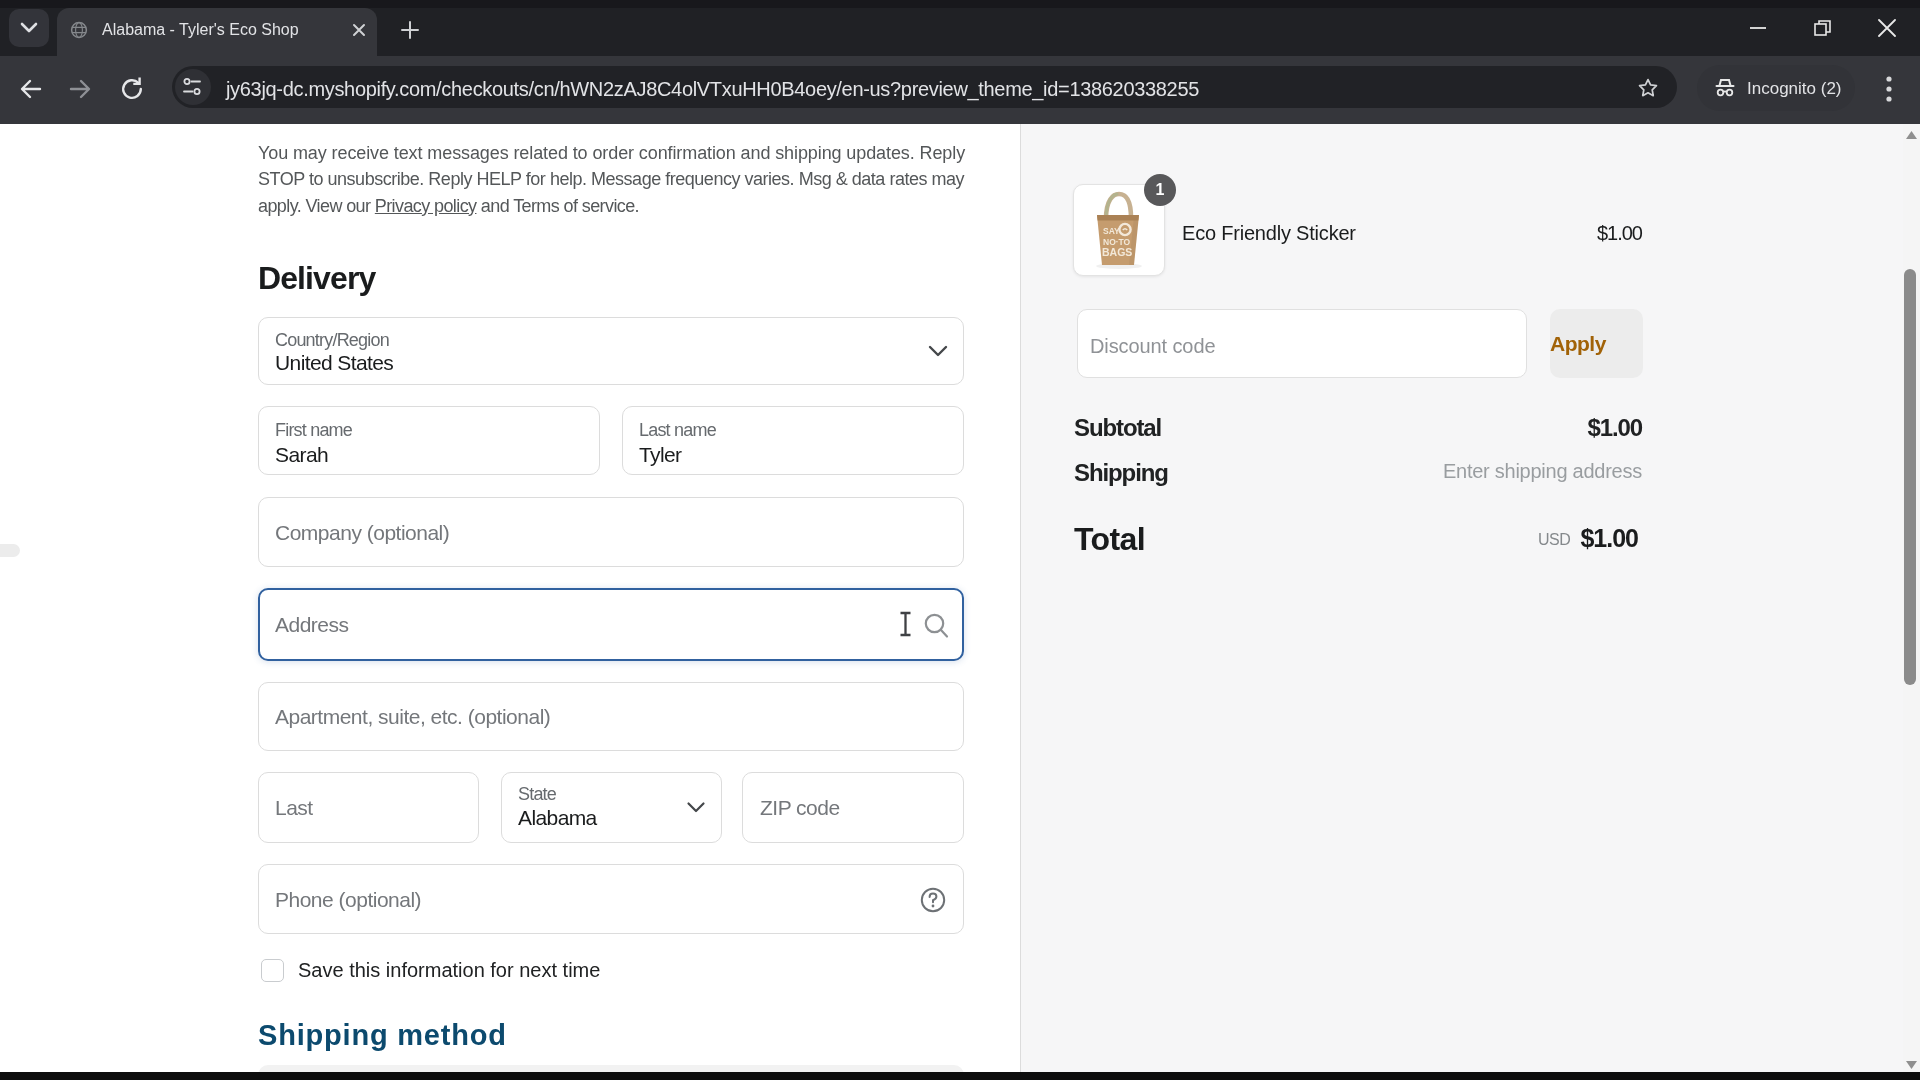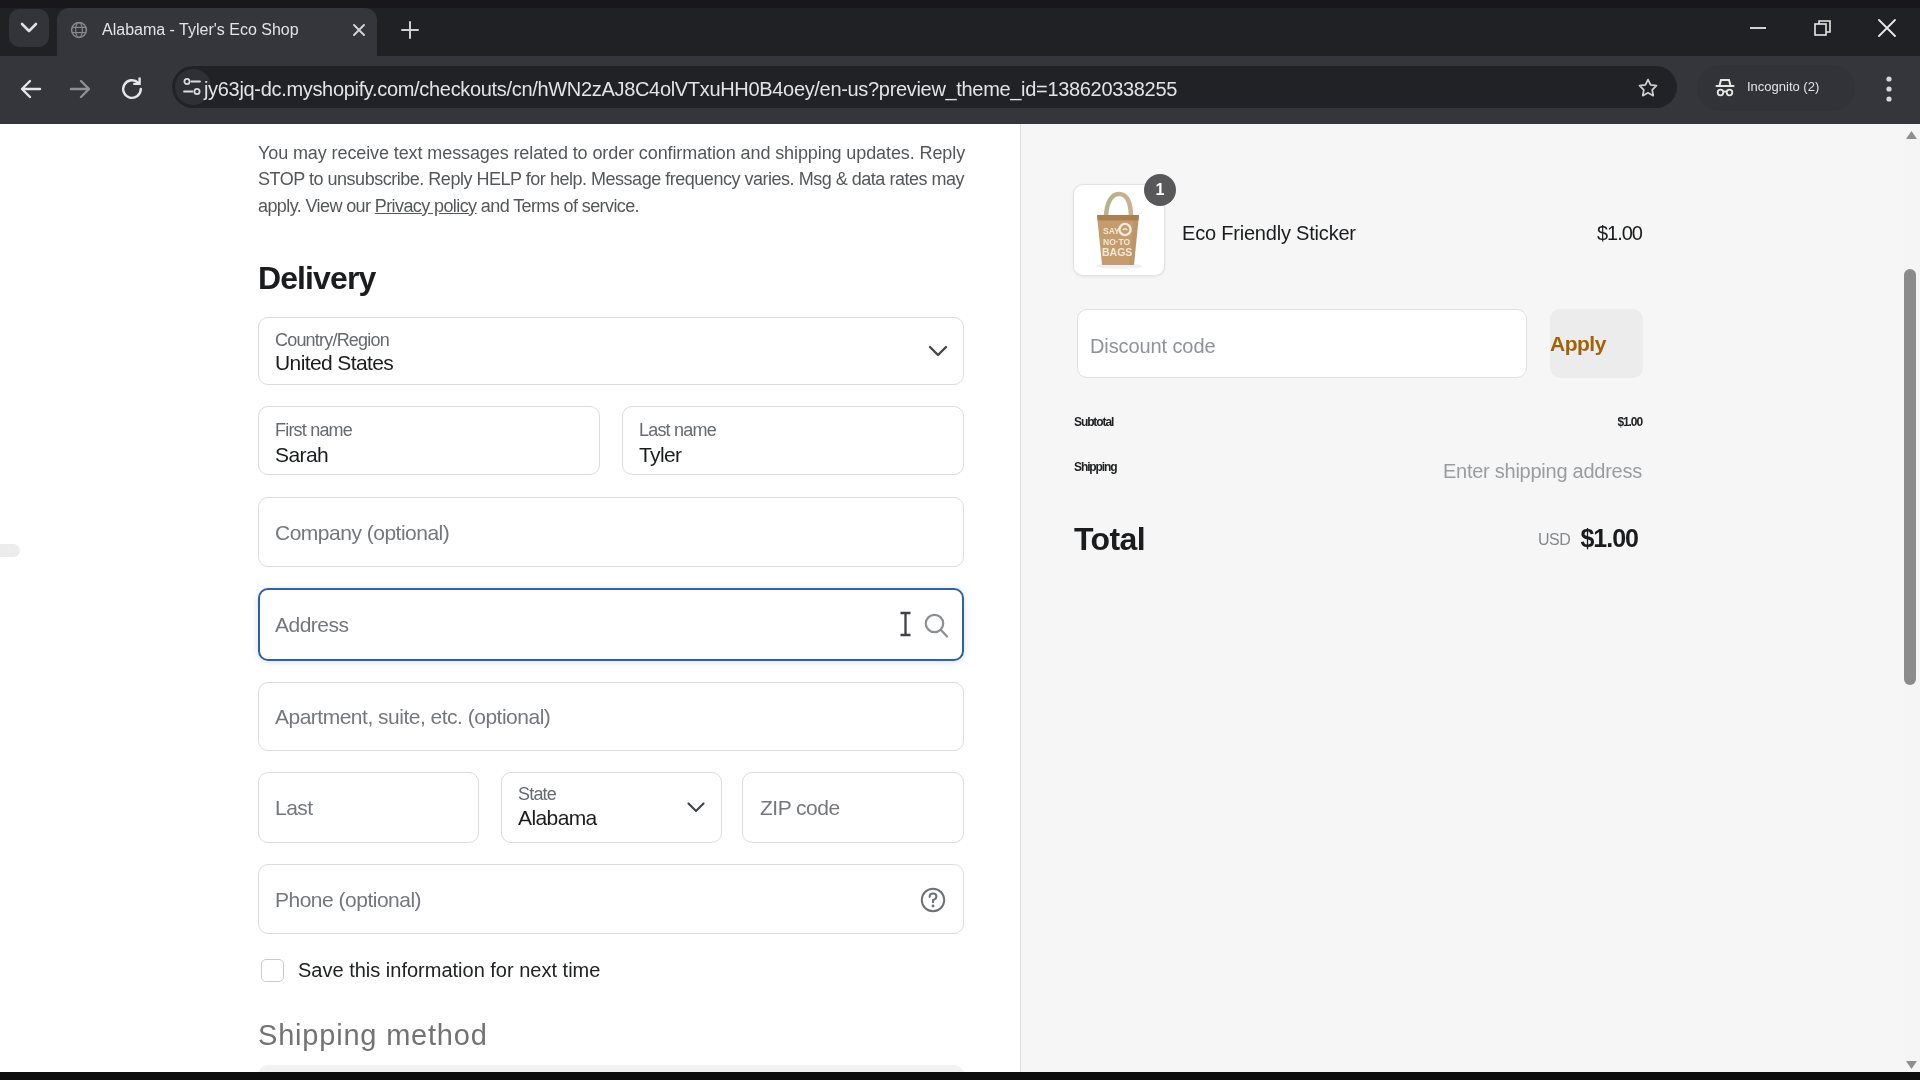--- a/index.html
+++ b/index.html
@@ -22,21 +22,21 @@
   
   #page { left:0; top:124px; width:1920px; height:956px; background:#ffffff; }
   #rightcol { left:1020px; top:124px; width:900px; height:956px; background:#f6f6f7; border-left:1px solid #dcdcdc; }
   #bottombar { left:0; top:1072px; width:1920px; height:8px; background:#0d0d0d; z-index:60; }
 
   .field { position:absolute; background:#fff; border:1px solid #dcdcdc; border-radius:10px; }
   .flabel { position:absolute; color:#666a6e; font-size:18px; line-height:1; letter-spacing:-0.8px; }
   .fvalue { position:absolute; color:#1a1c1d; font-size:21px; line-height:1; letter-spacing:-0.6px; }
   .fph    { position:absolute; color:#74777b; font-size:21px; line-height:1; letter-spacing:-0.5px; }
 
-  .sumlbl { position:absolute; color:#202223; font-size:12px; line-height:1; font-weight:700; letter-spacing:-1.1px; }
+  .sumlbl { position:absolute; color:#202223; font-size:24px; line-height:1; font-weight:700; letter-spacing:-1.1px; }
 </style>
 </head>
 <body>
 <div id="stage">
 
   <div class="abs" id="tabstrip"></div>
   <div class="abs topshade" style="left:0;top:0;width:1920px;height:8px;background:#18181c;"></div>
   <div class="abs" id="tabsearch"></div>
   <svg class="abs" style="left:18px;top:20px;" width="22" height="16" viewBox="0 0 22 16">
     <path d="M4 4 L11 11 L18 4" stroke="#dfe0e3" stroke-width="2.6" fill="none" stroke-linecap="round" stroke-linejoin="round"></path>
@@ -81,34 +81,34 @@
   </svg>
 
   <div class="abs" id="omnibox"></div>
   <div class="abs" id="siteinfo"></div>
   <svg class="abs" style="left:182px;top:77px;" width="22" height="20" viewBox="0 0 22 20">
     <circle cx="5" cy="4.5" r="2.6" fill="none" stroke="#dadbde" stroke-width="1.8"></circle>
     <path d="M9.5 4.5 H18" stroke="#dadbde" stroke-width="1.8" stroke-linecap="round"></path>
     <circle cx="15" cy="14.5" r="2.6" fill="none" stroke="#dadbde" stroke-width="1.8"></circle>
     <path d="M2 14.5 H10.5" stroke="#dadbde" stroke-width="1.8" stroke-linecap="round"></path>
   </svg>
-  <div class="abs chromtxt" style="left:204px;top:79px;font-size:20px;line-height:1;letter-spacing:-0.32px;">jy63jq-dc.myshopify.com/checkouts/cn/hWN2zAJ8C4olVTxuHH0B4oey/en-us?preview_theme_id=138620338255</div>
+  <div class="abs chromtxt" style="left:226px;top:79px;font-size:20px;line-height:1;letter-spacing:-0.32px;">jy63jq-dc.myshopify.com/checkouts/cn/hWN2zAJ8C4olVTxuHH0B4oey/en-us?preview_theme_id=138620338255</div>
 
   <svg class="abs" style="left:1637px;top:77px;" width="22" height="22" viewBox="0 0 24 24">
     <path d="M12 2.8 L14.8 8.6 L21.2 9.5 L16.6 14 L17.7 20.4 L12 17.3 L6.3 20.4 L7.4 14 L2.8 9.5 L9.2 8.6 Z" fill="none" stroke="#cfd1d4" stroke-width="1.9" stroke-linejoin="round"></path>
   </svg>
   <div class="abs" id="incochip"></div>
   <svg class="abs" style="left:1713px;top:76px;" width="24" height="24" viewBox="0 0 24 24">
     <path d="M3.5 10 H20.5" stroke="#e8e8e8" stroke-width="2" stroke-linecap="round"></path>
     <path d="M6.5 9.5 L8 4 H16 L17.5 9.5" fill="none" stroke="#e8e8e8" stroke-width="2"></path>
     <circle cx="7.5" cy="16.5" r="2.8" fill="none" stroke="#e8e8e8" stroke-width="1.8"></circle>
     <circle cx="16.5" cy="16.5" r="2.8" fill="none" stroke="#e8e8e8" stroke-width="1.8"></circle>
     <path d="M10.3 16 Q12 14.8 13.7 16" fill="none" stroke="#e8e8e8" stroke-width="1.6"></path>
   </svg>
-  <div class="abs chromtxt" style="left:1747px;top:80px;font-size:13px;line-height:1;letter-spacing:0;">Incognito (2)</div>
+  <div class="abs chromtxt" style="left:1747px;top:80px;font-size:17px;line-height:1;letter-spacing:0;">Incognito (2)</div>
   <svg class="abs" style="left:1884px;top:75px;" width="10" height="28" viewBox="0 0 10 28">
     <circle cx="5" cy="4" r="2.6" fill="#d8d9db"></circle>
     <circle cx="5" cy="14" r="2.6" fill="#d8d9db"></circle>
     <circle cx="5" cy="24" r="2.6" fill="#d8d9db"></circle>
   </svg>
 
   <div class="abs" id="page"></div>
   <div class="abs" id="rightcol"></div>
 
   <div class="abs" style="left:0;top:544px;width:20px;height:13px;background:#ececec;border-radius:0 7px 7px 0;"></div>
@@ -167,21 +167,21 @@
   <div class="fph" style="left:275px;top:889px;">Phone (optional)</div>
   <svg class="abs" style="left:920px;top:887px;" width="26" height="26" viewBox="0 0 26 26">
     <circle cx="13" cy="13" r="11.2" fill="none" stroke="#6d7175" stroke-width="2"></circle>
     <path d="M9.6 10 Q9.6 6.6 13 6.6 Q16.4 6.6 16.4 9.6 Q16.4 12 13 13.2 V15.2" fill="none" stroke="#6d7175" stroke-width="2" stroke-linecap="round"></path>
     <circle cx="13" cy="19" r="1.4" fill="#6d7175"></circle>
   </svg>
 
   <div class="abs" style="left:261px;top:959px;width:23px;height:23px;border:1.5px solid #c9cccf;border-radius:5px;background:#fff;"></div>
   <div class="abs" style="left:298px;top:960px;font-size:20px;line-height:1;color:#202223;letter-spacing:0;">Save this information for next time</div>
 
-  <div class="abs" style="left:258px;top:1021px;font-size:29px;font-weight:400;color:#737373;line-height:1;letter-spacing:0.8px;">Shipping method</div>
+  <div class="abs" style="left:258px;top:1021px;font-size:29px;font-weight:700;color:#0c4a6e;line-height:1;letter-spacing:0.8px;">Shipping method</div>
 
   <div class="abs" style="left:258px;top:1065px;width:706px;height:15px;background:#f2f2f2;border-radius:10px 10px 0 0;"></div>
 
   <div class="abs" style="left:1073px;top:184px;width:92px;height:92px;background:#fff;border:1px solid #e3e3e3;border-radius:10px;box-shadow:0 1px 3px rgba(0,0,0,0.08);"></div>
   <svg class="abs" style="left:1073px;top:184px;" width="92" height="92" viewBox="0 0 92 92">
     <ellipse cx="46" cy="82" rx="23" ry="3" fill="rgba(0,0,0,0.06)"></ellipse>
     <path d="M33 35 C33 16 40 10 46 10 C54 10 58 18 58 34" fill="none" stroke="#c7b191" stroke-width="4.6" stroke-linecap="round"></path>
     <path d="M33 35 C33 18 39 11 44 10" fill="none" stroke="#b3b38d" stroke-width="3" stroke-linecap="round"></path>
     <path d="M24 31 L66 31 L61 81 L29 81 Z" fill="#c59c6e"></path>
     <path d="M24 31 L66 31 L65.4 36.5 L24.6 36.5 Z" fill="#aa8155"></path>

